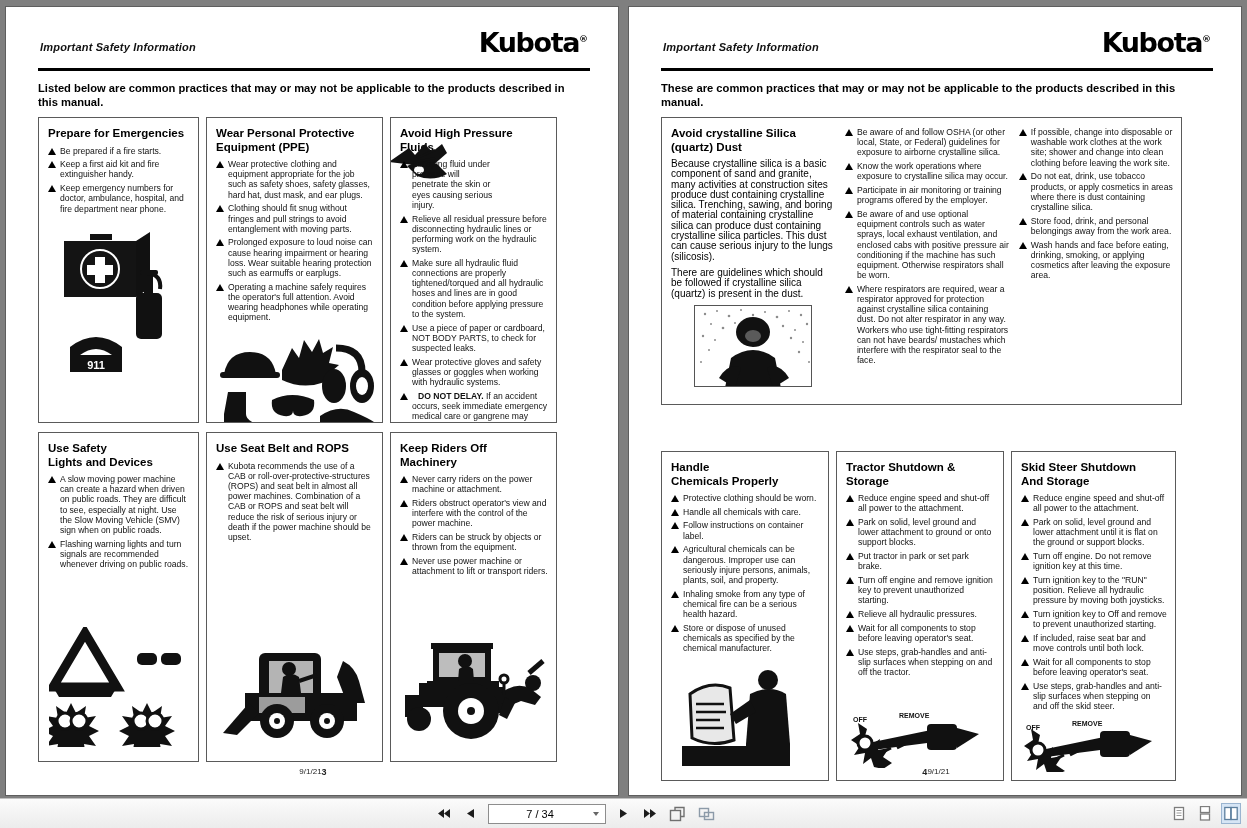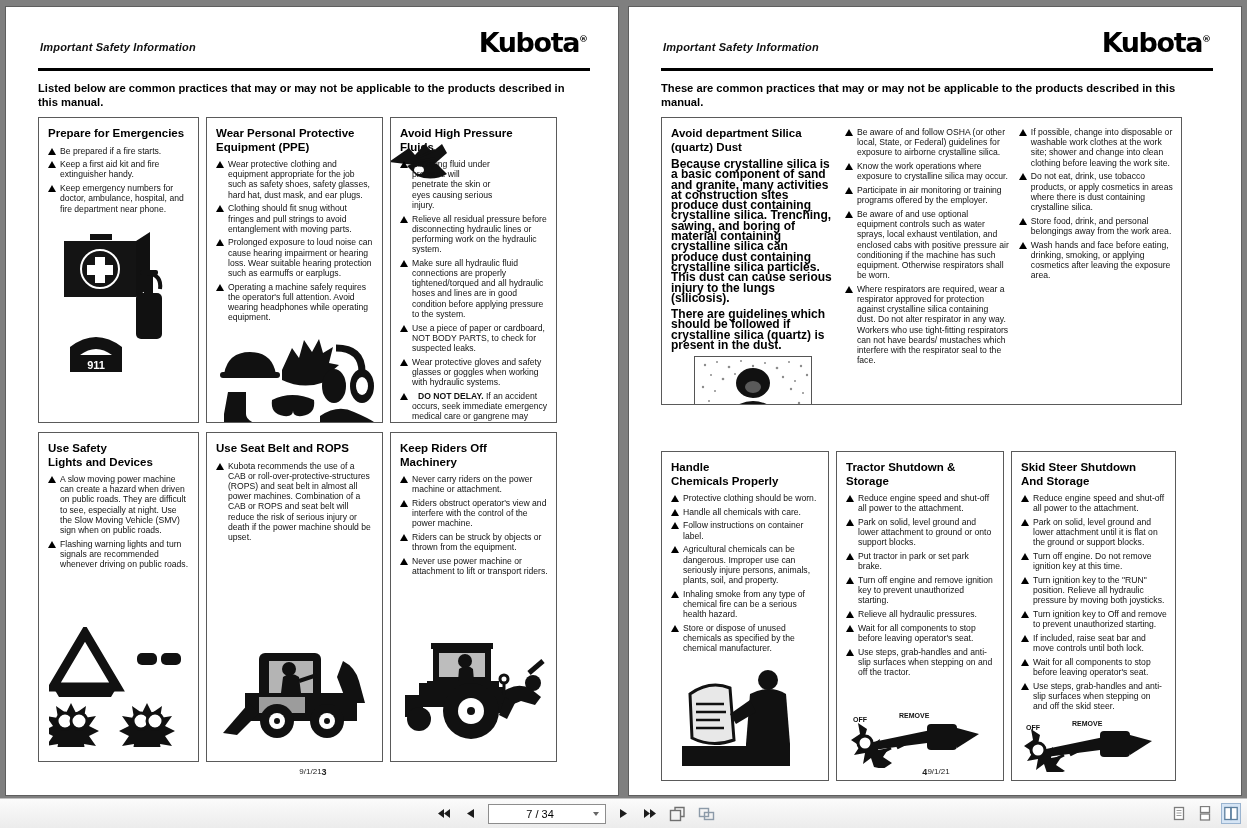--- a/index.html
+++ b/index.html
@@ -109,23 +109,23 @@
     content: "";
     position: absolute;
     left: 0; top: 2px;
     width: 0; height: 0;
     border-left: 4px solid transparent;
     border-right: 4px solid transparent;
     border-bottom: 7px solid #000;
   }
   .b { font-weight: bold; padding-left: 6px; }
   .para-bold {
-    font-size: 12px;
+    font-size: 10px;
     line-height: 10.3px;
-    font-weight: bold;
+    font-weight: normal;
     color: #000;
     margin: 0 0 6px 0;
   }
   
   .pg-foot {
     position: absolute;
     left: 32px; right: 30px;
     bottom: 18px;
     display: flex;
     justify-content: center;
@@ -411,21 +411,21 @@
         <div class="kubota-logo"><span>Kubota</span><sup>®</sup></div>
         <div class="head-rule"></div>
       </div>
 
       <div class="intro">These are common practices that may or may not be applicable to the products described in this manual.</div>
 
       <div class="panel-row row1">
         <div class="panel" style="width:521px;height:288px;display:flex;gap:10px;align-items:flex-start;">
 
           <div style="width:168px;">
-            <h3>Avoid department Silica
+            <h3>Avoid crystalline Silica
 (quartz) Dust</h3>
             <p class="para-bold">Because crystalline silica is a basic component of sand and granite, many activities at construction sites produce dust containing crystalline silica. Trenching, sawing, and boring of material containing crystalline silica can produce dust containing crystalline silica particles. This dust can cause serious injury to the lungs (silicosis).</p>
             <p class="para-bold">There are guidelines which should be followed if crystalline silica (quartz) is present in the dust.</p>
             <div class="art art-box" style="width:118px;height:82px;margin:6px auto 0 auto;overflow:hidden;">
               <svg width="118" height="82" viewBox="0 0 118 82">
                 <rect width="118" height="82" fill="#fff"></rect>
                 <g fill="#8c8c8c">
                   <circle cx="10" cy="8" r="1.2"></circle>
                     <circle cx="22" cy="5" r="1"></circle>
                     <circle cx="34" cy="10" r="1.3"></circle>

